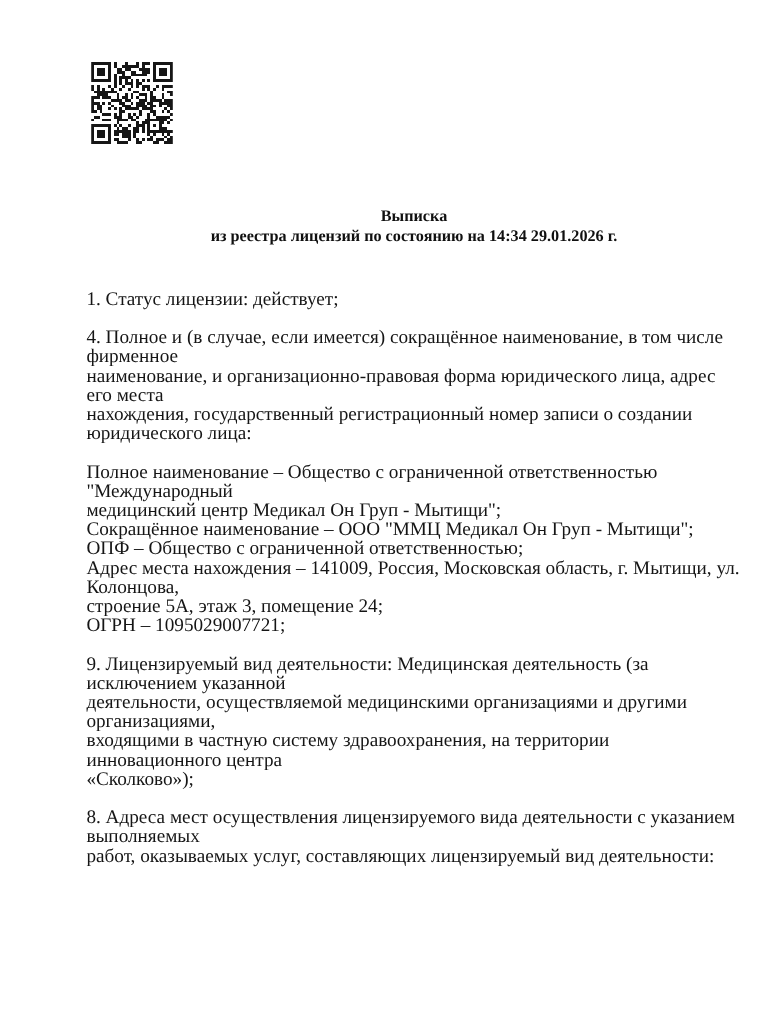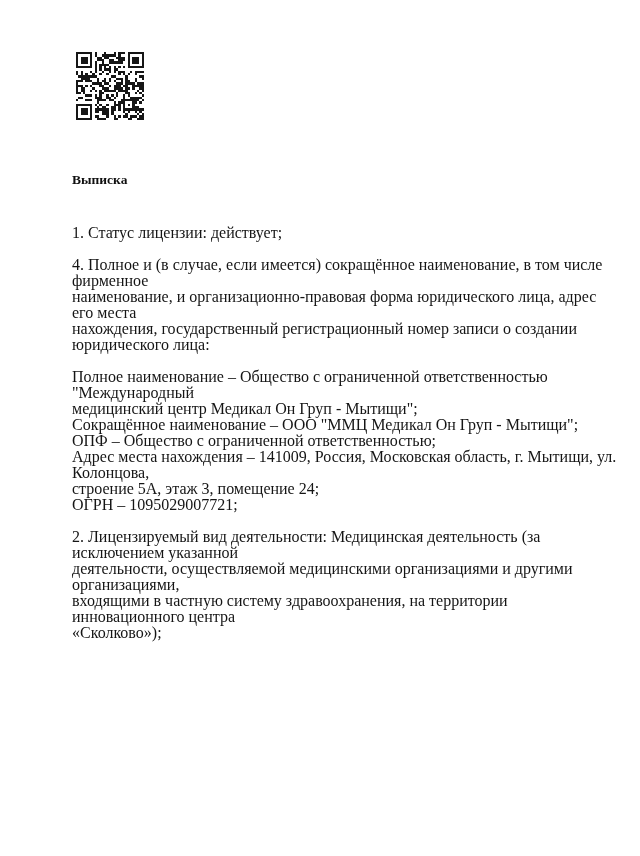--- a/index.html
+++ b/index.html
@@ -20,20 +20,21 @@
     height: 70px;
   }
   .qr svg { width: 100%; height: 100%; shape-rendering: crispEdges; }
   .doc {
     position: absolute;
     left: 72px;
     top: 171px;
     width: 546px;
   }
   .title-block {
+    text-align: center;
     font-weight: bold;
     font-size: 13.5px;
     line-height: 17px;
     margin-bottom: 37px;
     color: #101010;
   }
   .para {
     font-size: 16px;
     line-height: 16px;
     white-space: pre-line;
@@ -473,30 +474,33 @@
       <rect x="23" y="28" width="1" height="1" fill="#161616"></rect>
       <rect x="26" y="28" width="1" height="1" fill="#161616"></rect>
       <rect x="27" y="28" width="1" height="1" fill="#161616"></rect>
       <rect x="28" y="28" width="1" height="1" fill="#161616"></rect>
     </svg>
 </div>
 
 <div class="doc">
   <div class="title-block">
     <div>Выписка</div>
+    <div>из реестра лицензий по состоянию на 14:34 29.01.2026 г.</div>
   </div>
 
   <div class="para">1. Статус лицензии: действует;</div>
   <div class="para">4. Полное и (в случае, если имеется) сокращённое наименование, в том числе фирменное
 наименование, и организационно-правовая форма юридического лица, адрес его места
 нахождения, государственный регистрационный номер записи о создании юридического лица:</div>
   <div class="para">Полное наименование – Общество с ограниченной ответственностью "Международный
 медицинский центр Медикал Он Груп - Мытищи";
 Сокращённое наименование – ООО "ММЦ Медикал Он Груп - Мытищи";
 ОПФ – Общество с ограниченной ответственностью;
 Адрес места нахождения – 141009, Россия, Московская область, г. Мытищи, ул. Колонцова,
 строение 5А, этаж 3, помещение 24;
 ОГРН – 1095029007721;</div>
-  <div class="para">2. Лицензируемый вид деятельности: Медицинская деятельность (за исключением указанной
+  <div class="para">9. Лицензируемый вид деятельности: Медицинская деятельность (за исключением указанной
 деятельности, осуществляемой медицинскими организациями и другими организациями,
 входящими в частную систему здравоохранения, на территории инновационного центра
 «Сколково»);</div>
+  <div class="para">8. Адреса мест осуществления лицензируемого вида деятельности с указанием выполняемых
+работ, оказываемых услуг, составляющих лицензируемый вид деятельности:</div>
 </div>
 
 </body></html>

